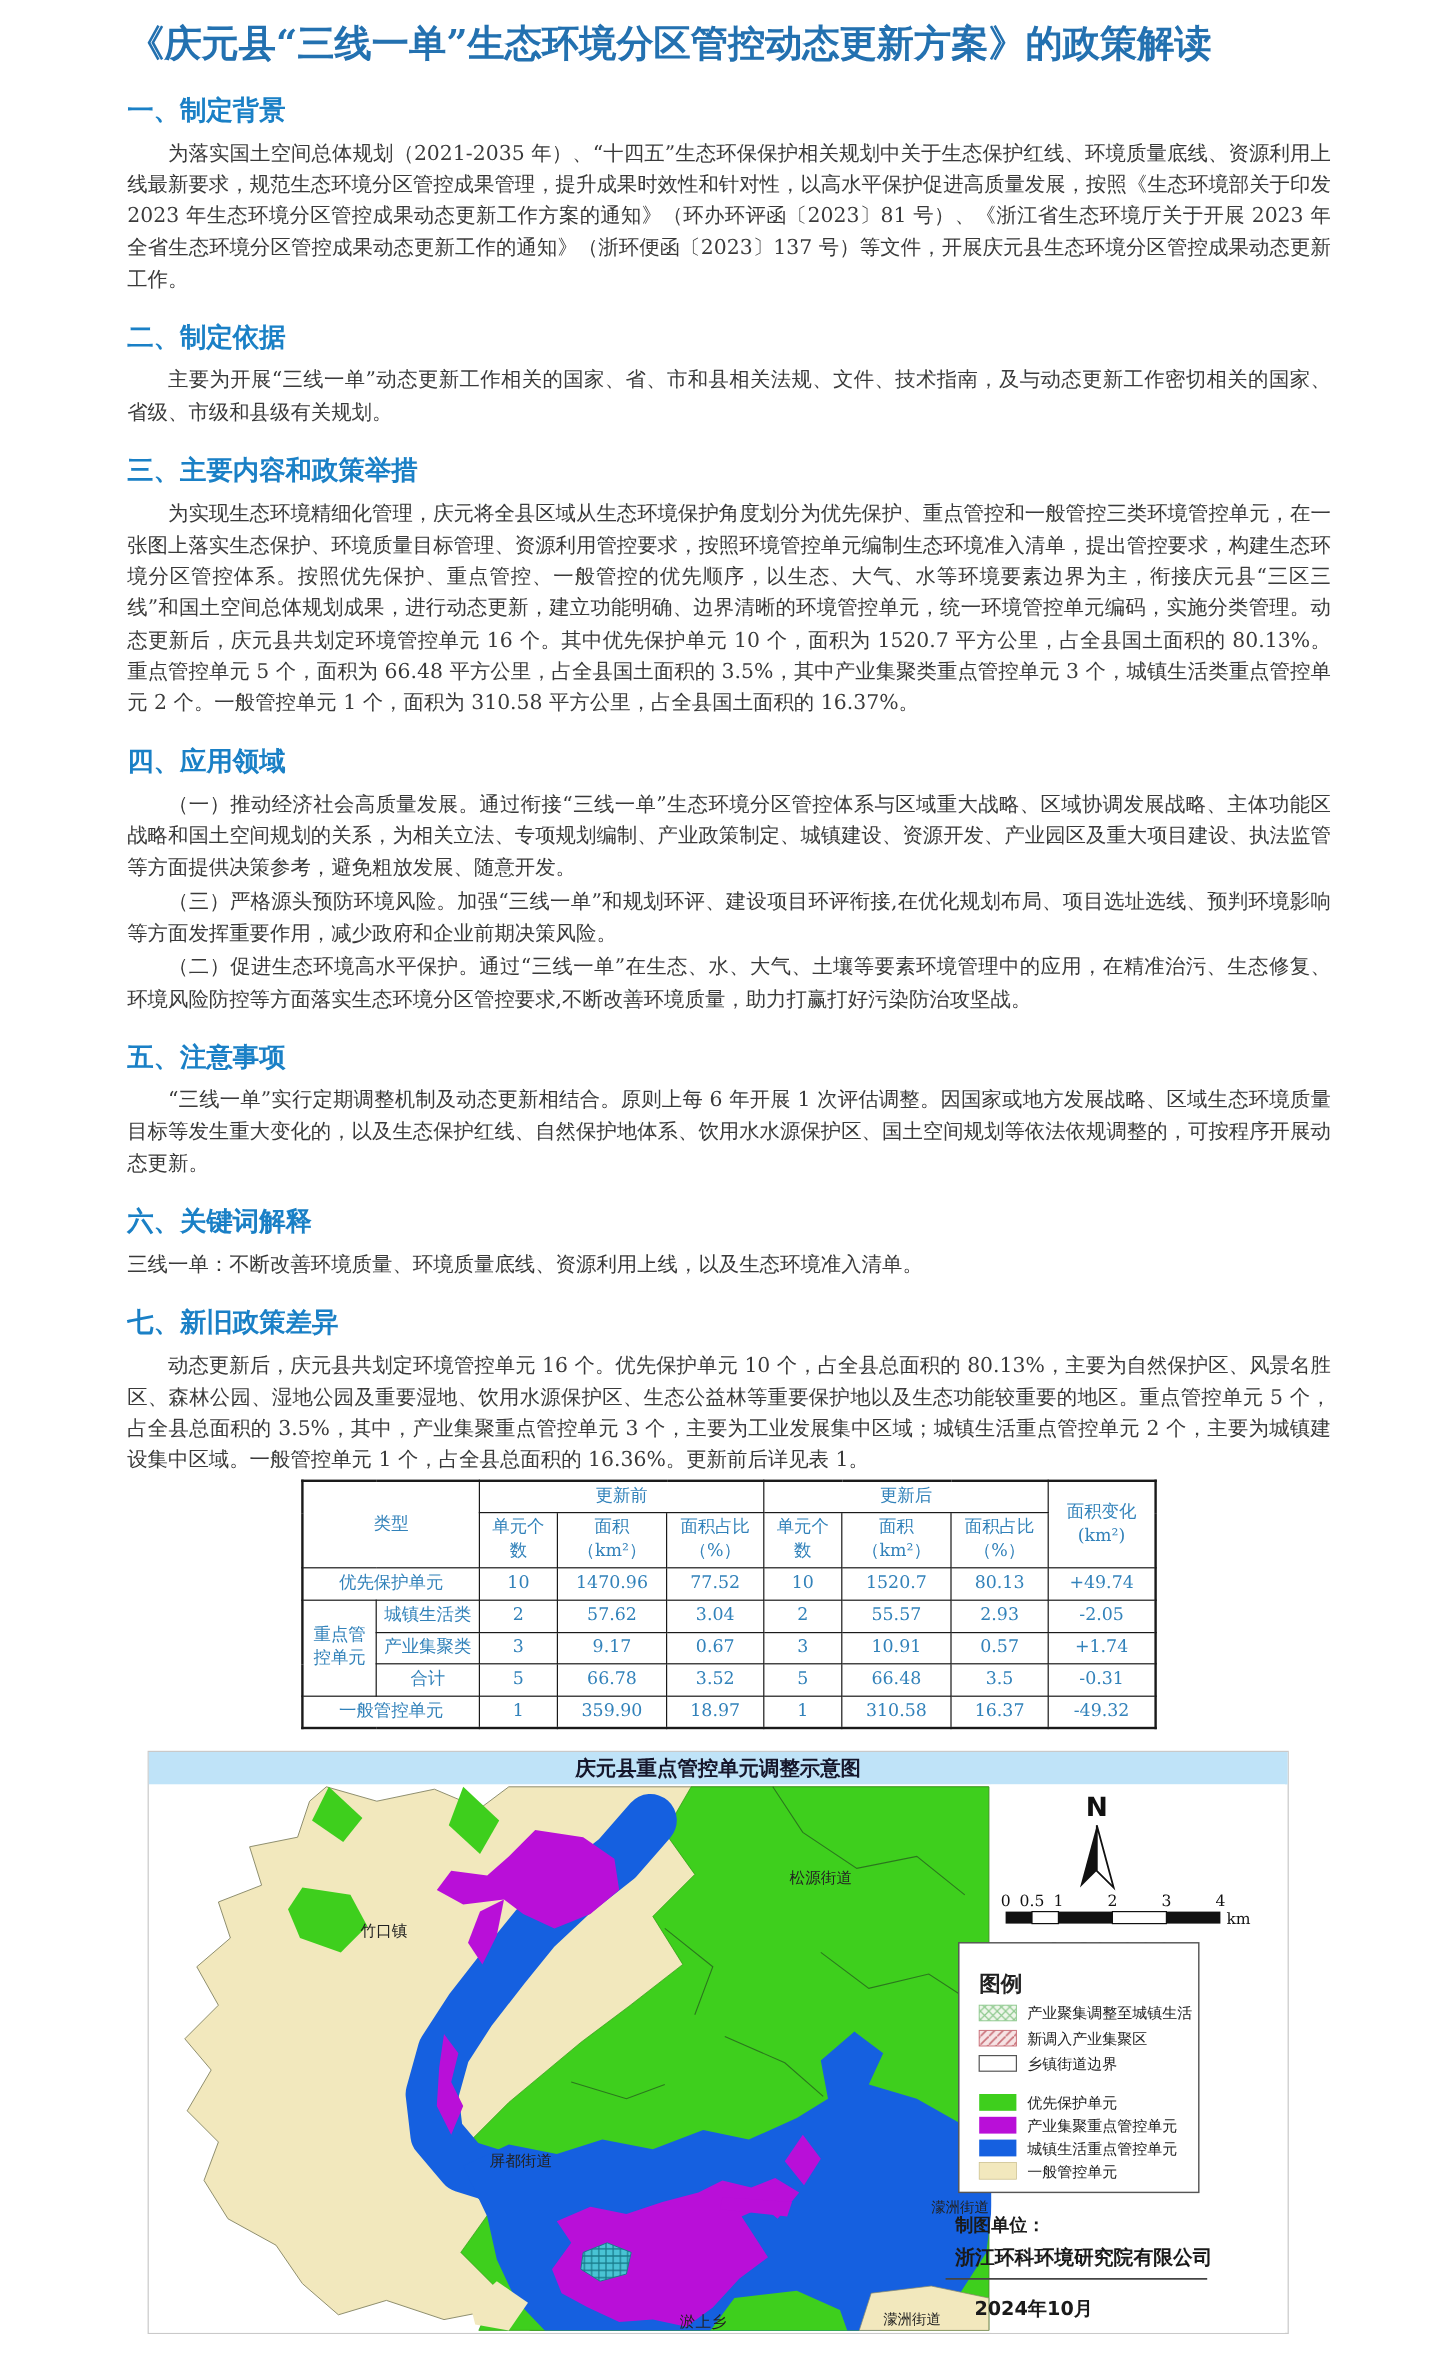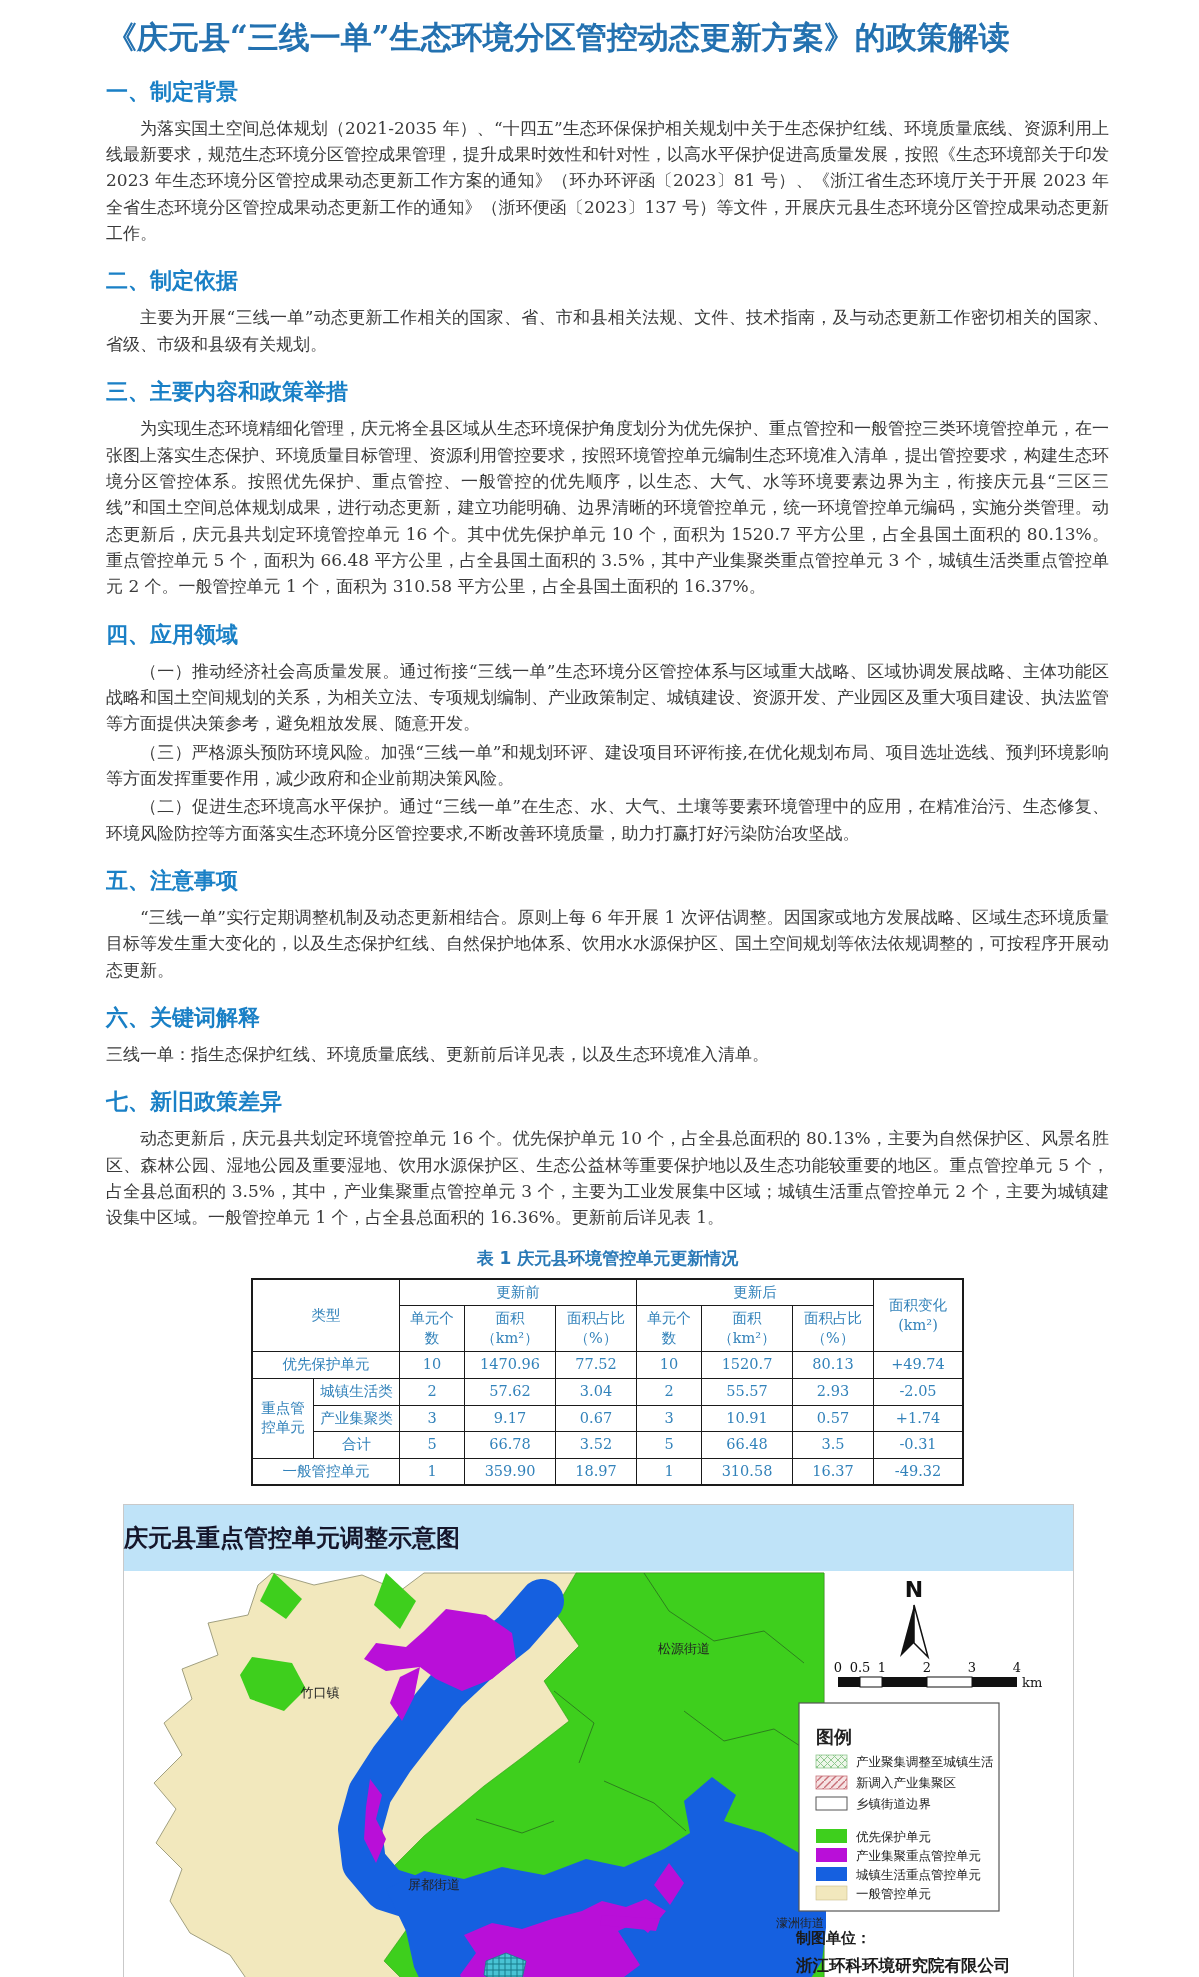--- a/index.html
+++ b/index.html
@@ -12,22 +12,22 @@
   p.body{font-size:17px;line-height:1.55;text-align:justify;margin:0 0 2px;}
   p.indent{text-indent:2em;}
   
   .tbl-caption{font-family:"DejaVu Sans","Liberation Sans",sans-serif;font-weight:bold;color:#2878b6;
     font-size:17px;text-align:center;margin:16px 0 8px;}
   table.units{border-collapse:collapse;margin:0 auto;color:#3282ba;font-size:14.5px;text-align:center;
     border:2px solid #1a1a1a;}
   table.units td,table.units th{border:1px solid #1a1a1a;padding:3px 4px;font-weight:normal;line-height:1.35;}
   
   .map-fig{width:949px;margin:18px 0 6px 17px;border:1px solid #c9c9c9;background:#fff;}
-  .map-title{background:#bfe3f8;font-family:"DejaVu Sans","Liberation Sans",sans-serif;
-    font-weight:bold;font-size:24px;color:#15162b;padding:17px 0;}
+  .map-title{background:#bfe3f8;text-align:center;font-family:"DejaVu Sans","Liberation Sans",sans-serif;
+    font-weight:bold;font-size:17px;color:#15162b;padding:2px 0;}
   .map-body{display:block;}
 </style>
 </head>
 <body>
 
 <div class="page">
 
   <h1 class="doc-title">《庆元县“三线一单”生态环境分区管控动态更新方案》的政策解读</h1>
 
   <h2 class="sec-heading">一、制定背景</h2>
@@ -41,26 +41,25 @@
 
   <h2 class="sec-heading">四、应用领域</h2>
   <p class="body indent">（一）推动经济社会高质量发展。通过衔接“三线一单”生态环境分区管控体系与区域重大战略、区域协调发展战略、主体功能区战略和国土空间规划的关系，为相关立法、专项规划编制、产业政策制定、城镇建设、资源开发、产业园区及重大项目建设、执法监管等方面提供决策参考，避免粗放发展、随意开发。</p>
   <p class="body indent">（三）严格源头预防环境风险。加强“三线一单”和规划环评、建设项目环评衔接,在优化规划布局、项目选址选线、预判环境影响等方面发挥重要作用，减少政府和企业前期决策风险。</p>
   <p class="body indent">（二）促进生态环境高水平保护。通过“三线一单”在生态、水、大气、土壤等要素环境管理中的应用，在精准治污、生态修复、环境风险防控等方面落实生态环境分区管控要求,不断改善环境质量，助力打赢打好污染防治攻坚战。</p>
 
   <h2 class="sec-heading">五、注意事项</h2>
   <p class="body indent">“三线一单”实行定期调整机制及动态更新相结合。原则上每 6 年开展 1 次评估调整。因国家或地方发展战略、区域生态环境质量目标等发生重大变化的，以及生态保护红线、自然保护地体系、饮用水水源保护区、国土空间规划等依法依规调整的，可按程序开展动态更新。</p>
 
   <h2 class="sec-heading">六、关键词解释</h2>
-  <p class="body">三线一单：指生态保护红线、环境质量底线、更新前后详见表，以及生态环境准入清单。</p>
+  <p class="body">三线一单：不断改善环境质量、环境质量底线、资源利用上线，以及生态环境准入清单。</p>
 
   <h2 class="sec-heading">七、新旧政策差异</h2>
   <p class="body indent">动态更新后，庆元县共划定环境管控单元 16 个。优先保护单元 10 个，占全县总面积的 80.13%，主要为自然保护区、风景名胜区、森林公园、湿地公园及重要湿地、饮用水源保护区、生态公益林等重要保护地以及生态功能较重要的地区。重点管控单元 5 个，占全县总面积的 3.5%，其中，产业集聚重点管控单元 3 个，主要为工业发展集中区域；城镇生活重点管控单元 2 个，主要为城镇建设集中区域。一般管控单元 1 个，占全县总面积的 16.36%。更新前后详见表 1。</p>
 
-  <div class="tbl-caption">表 1 庆元县环境管控单元更新情况</div>
   <table class="units">
     <tbody>
         <tr>
       <th colspan="2" rowspan="2" style="width:138px;border-radius:29px;">类型</th>
       <th colspan="3">更新前</th>
       <th colspan="3">更新后</th>
       <th rowspan="2" style="width:80px;">面积变化(km²)</th>
     </tr>
     <tr>
       <th style="width:56px;">单元个数</th>

